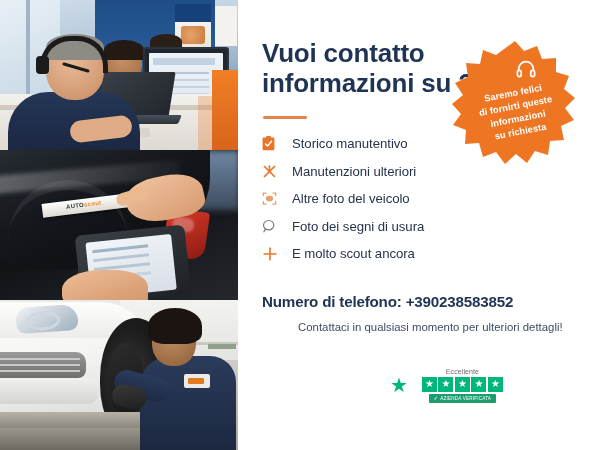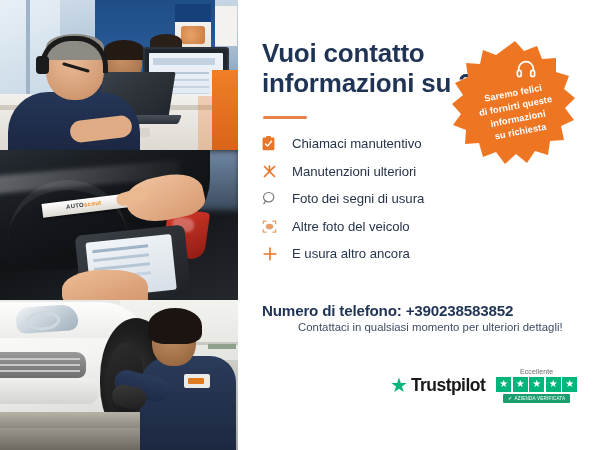--- a/index.html
+++ b/index.html
@@ -178,21 +178,21 @@
     text-align:center;letter-spacing:.1px;white-space:nowrap;
   }
 
   
   .flist{position:absolute;left:24px;top:130px;width:290px;}
   .frow{display:flex;align-items:center;height:27.5px;}
   .frow .ic{width:30px;flex:0 0 30px;display:flex;align-items:center;justify-content:flex-start;color:#e8762a;}
   .frow .lbl{font-size:13.2px;color:#26344c;letter-spacing:-.05px;}
 
   
-  .phone{position:absolute;left:24px;top:293px;font-size:15.2px;font-weight:700;color:#1f3354;letter-spacing:-.2px;margin-top:9px;}
+  .phone{position:absolute;left:24px;top:293px;font-size:15.2px;font-weight:700;color:#1f3354;letter-spacing:-.2px;}
   .sub{position:absolute;left:24px;top:318px;width:320px;font-size:11.4px;line-height:1.65;color:#3e4c63;margin-left:36px;}
 
   
   .tp{position:absolute;left:152px;top:368px;display:flex;align-items:center;}
   .tp .logo{display:flex;align-items:center;}
   .tp .logo .star{color:#00b67a;font-size:20px;line-height:1;margin-right:3px;}
   .tp .logo .wm{font-size:17.5px;font-weight:700;color:#191919;letter-spacing:-.55px;}
   .tp .rate{margin-left:11px;display:flex;flex-direction:column;align-items:center;}
   .tp .exc{font-size:7px;color:#6b6b6b;margin-bottom:1.5px;letter-spacing:.1px;}
   .tp .stars{display:flex;gap:1.5px;}
@@ -317,81 +317,80 @@
     <div class="flist">
 
       <div class="frow">
         <span class="ic">
           <svg width="13" height="15" viewBox="0 0 16 19">
             <rect x="0.5" y="2" width="15" height="16" rx="1.6" fill="#e8762a"></rect>
             <rect x="5" y="0" width="6" height="3.6" rx="1" fill="#e8762a"></rect>
             <path d="M4.2 10.2 L6.8 12.8 L11.8 6.6" stroke="#ffffff" stroke-width="1.8" fill="none" stroke-linecap="round" stroke-linejoin="round"></path>
           </svg>
         </span>
-        <span class="lbl">Chiamaci manutentivo</span>
+        <span class="lbl">Storico manutentivo</span>
       </div>
 
       <div class="frow">
         <span class="ic">
           <svg width="15" height="15" viewBox="0 0 18 18" stroke="#e8762a" stroke-width="2.1" stroke-linecap="round" fill="none">
             <path d="M3 3 L15 15"></path>
               <path d="M15 3 L3 15"></path>
               <path d="M9 9 L9 2.4"></path>
           </svg>
         </span>
         <span class="lbl">Manutenzioni ulteriori</span>
-      </div>
-
-      <div class="frow">
-        <span class="ic">
-          <svg width="15" height="15" viewBox="0 0 18 18" stroke="#7a7a7a" stroke-width="1.4" fill="none">
-            <ellipse cx="8" cy="7.4" rx="6.2" ry="5.6"></ellipse>
-            <path d="M4.4 11.6 L2.2 15.4" stroke-linecap="round"></path>
-          </svg>
-        </span>
-        <span class="lbl">Foto dei segni di usura</span>
       </div>
 
       <div class="frow">
         <span class="ic">
           <svg width="15" height="15" viewBox="0 0 18 18" stroke="#e8a06a" stroke-width="1.5" fill="none" stroke-linecap="round">
             <path d="M1.6 5.4 V2.4 H5"></path>
               <path d="M13 2.4 H16.4 V5.4"></path>
             <path d="M16.4 12.6 V15.6 H13"></path>
               <path d="M5 15.6 H1.6 V12.6"></path>
             <ellipse cx="9" cy="9" rx="4.4" ry="3.4" fill="#e8a06a" stroke="none"></ellipse>
           </svg>
         </span>
         <span class="lbl">Altre foto del veicolo</span>
       </div>
 
       <div class="frow">
         <span class="ic">
+          <svg width="15" height="15" viewBox="0 0 18 18" stroke="#7a7a7a" stroke-width="1.4" fill="none">
+            <ellipse cx="8" cy="7.4" rx="6.2" ry="5.6"></ellipse>
+            <path d="M4.4 11.6 L2.2 15.4" stroke-linecap="round"></path>
+          </svg>
+        </span>
+        <span class="lbl">Foto dei segni di usura</span>
+      </div>
+
+      <div class="frow">
+        <span class="ic">
           <svg width="16" height="16" viewBox="0 0 18 18" stroke="#e8762a" stroke-width="1.8" stroke-linecap="round">
             <path d="M9 2.4 V15.6"></path>
               <path d="M2.4 9 H15.6"></path>
           </svg>
         </span>
-        <span class="lbl">E usura altro ancora</span>
+        <span class="lbl">E molto scout ancora</span>
       </div>
     </div>
 
     <div class="phone">
       <span>Numero di telefono:</span>
       <span>+390238583852</span>
     </div>
 
     <div class="sub">
       <div>Contattaci in qualsiasi momento per ulteriori dettagli!</div>
     </div>
 
     <div class="tp">
       <div class="logo">
         <span class="star">★</span>
-        <span class="wm">Trustpilot</span>
       </div>
       <div class="rate">
         <span class="exc">Eccellente</span>
         <div class="stars">
           <i>★</i>
           <i>★</i>
           <i>★</i>
           <i>★</i>
           <i>★</i>
         </div>

